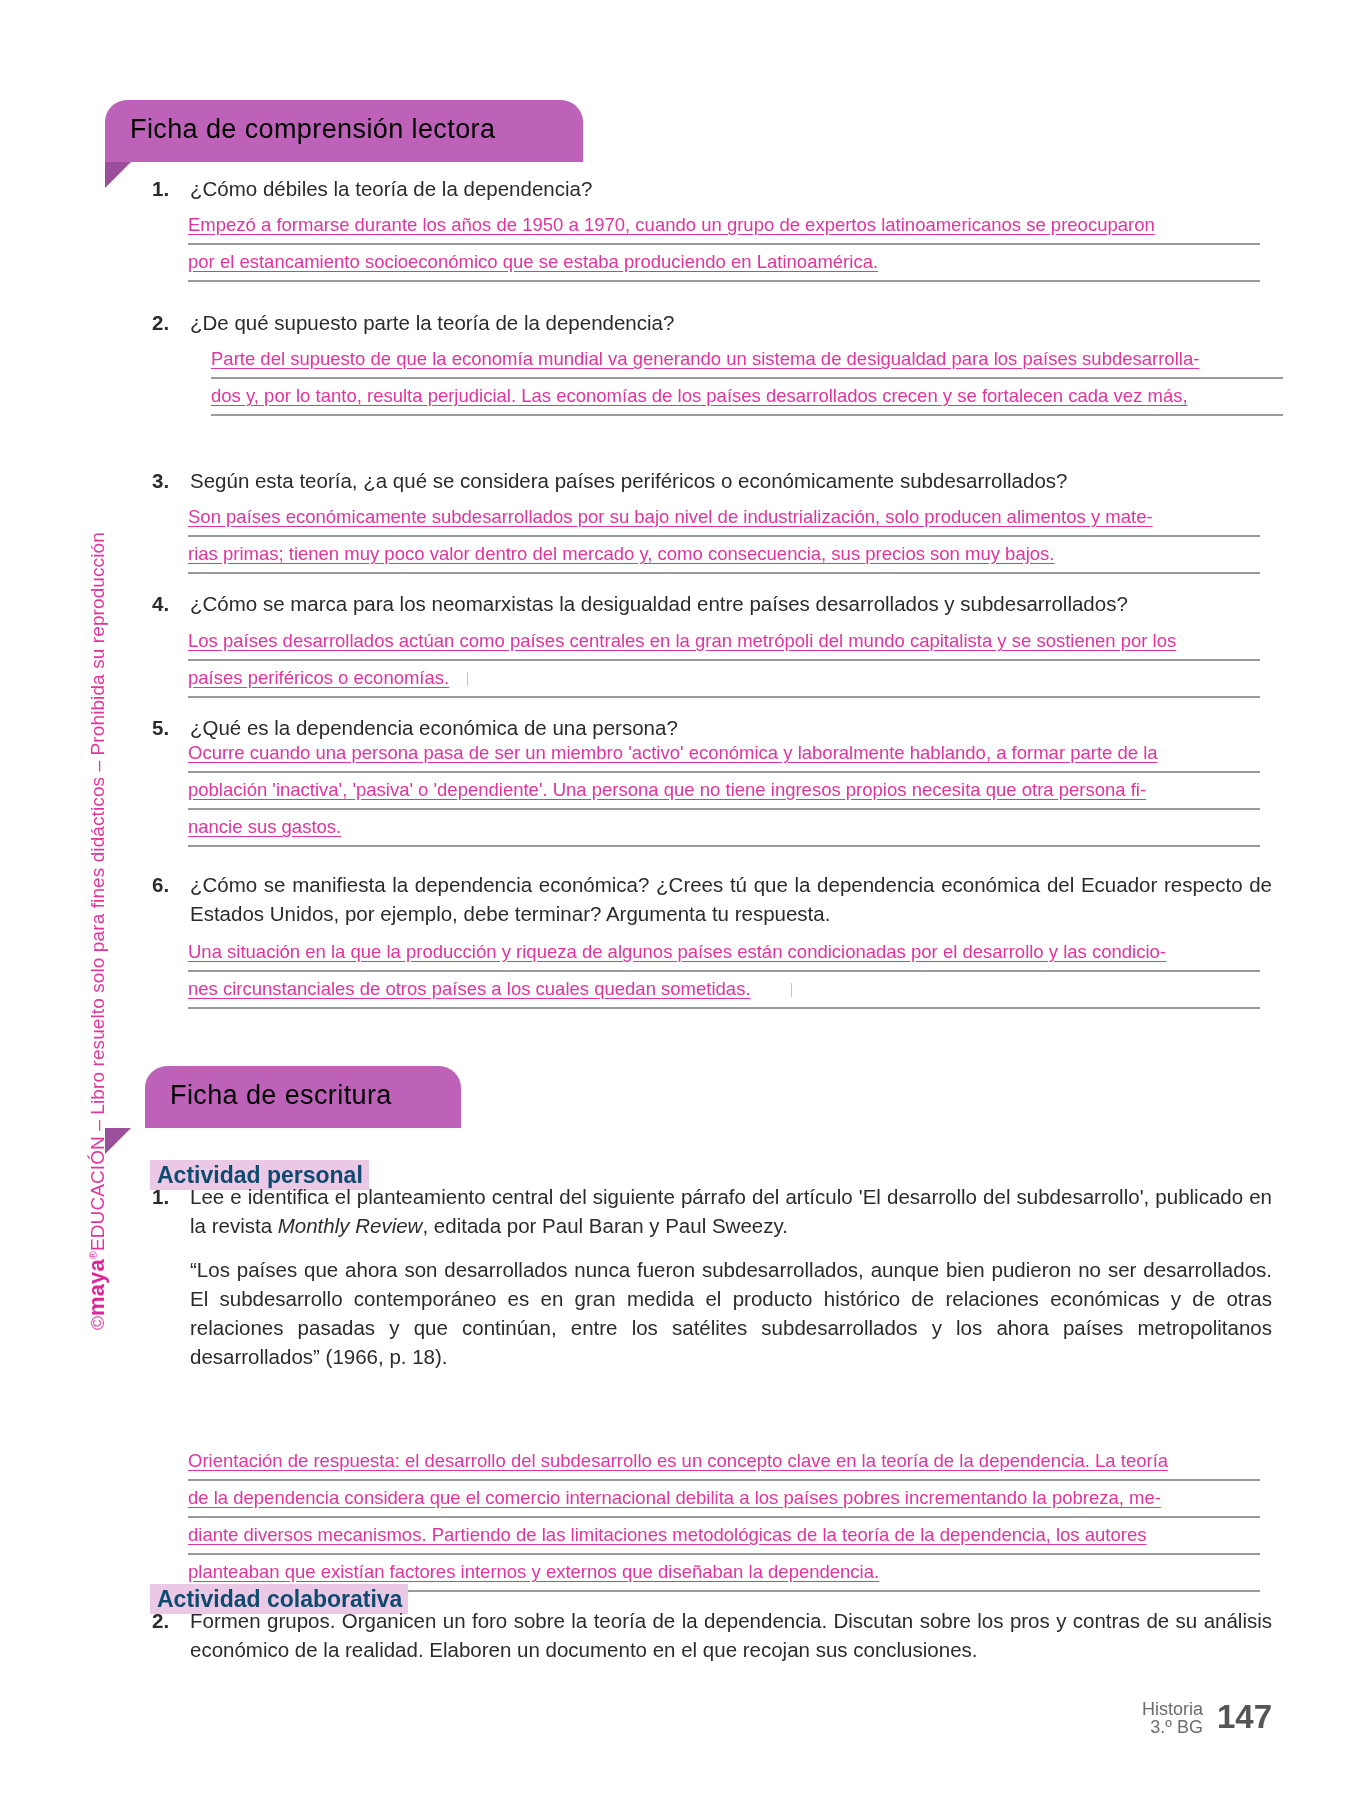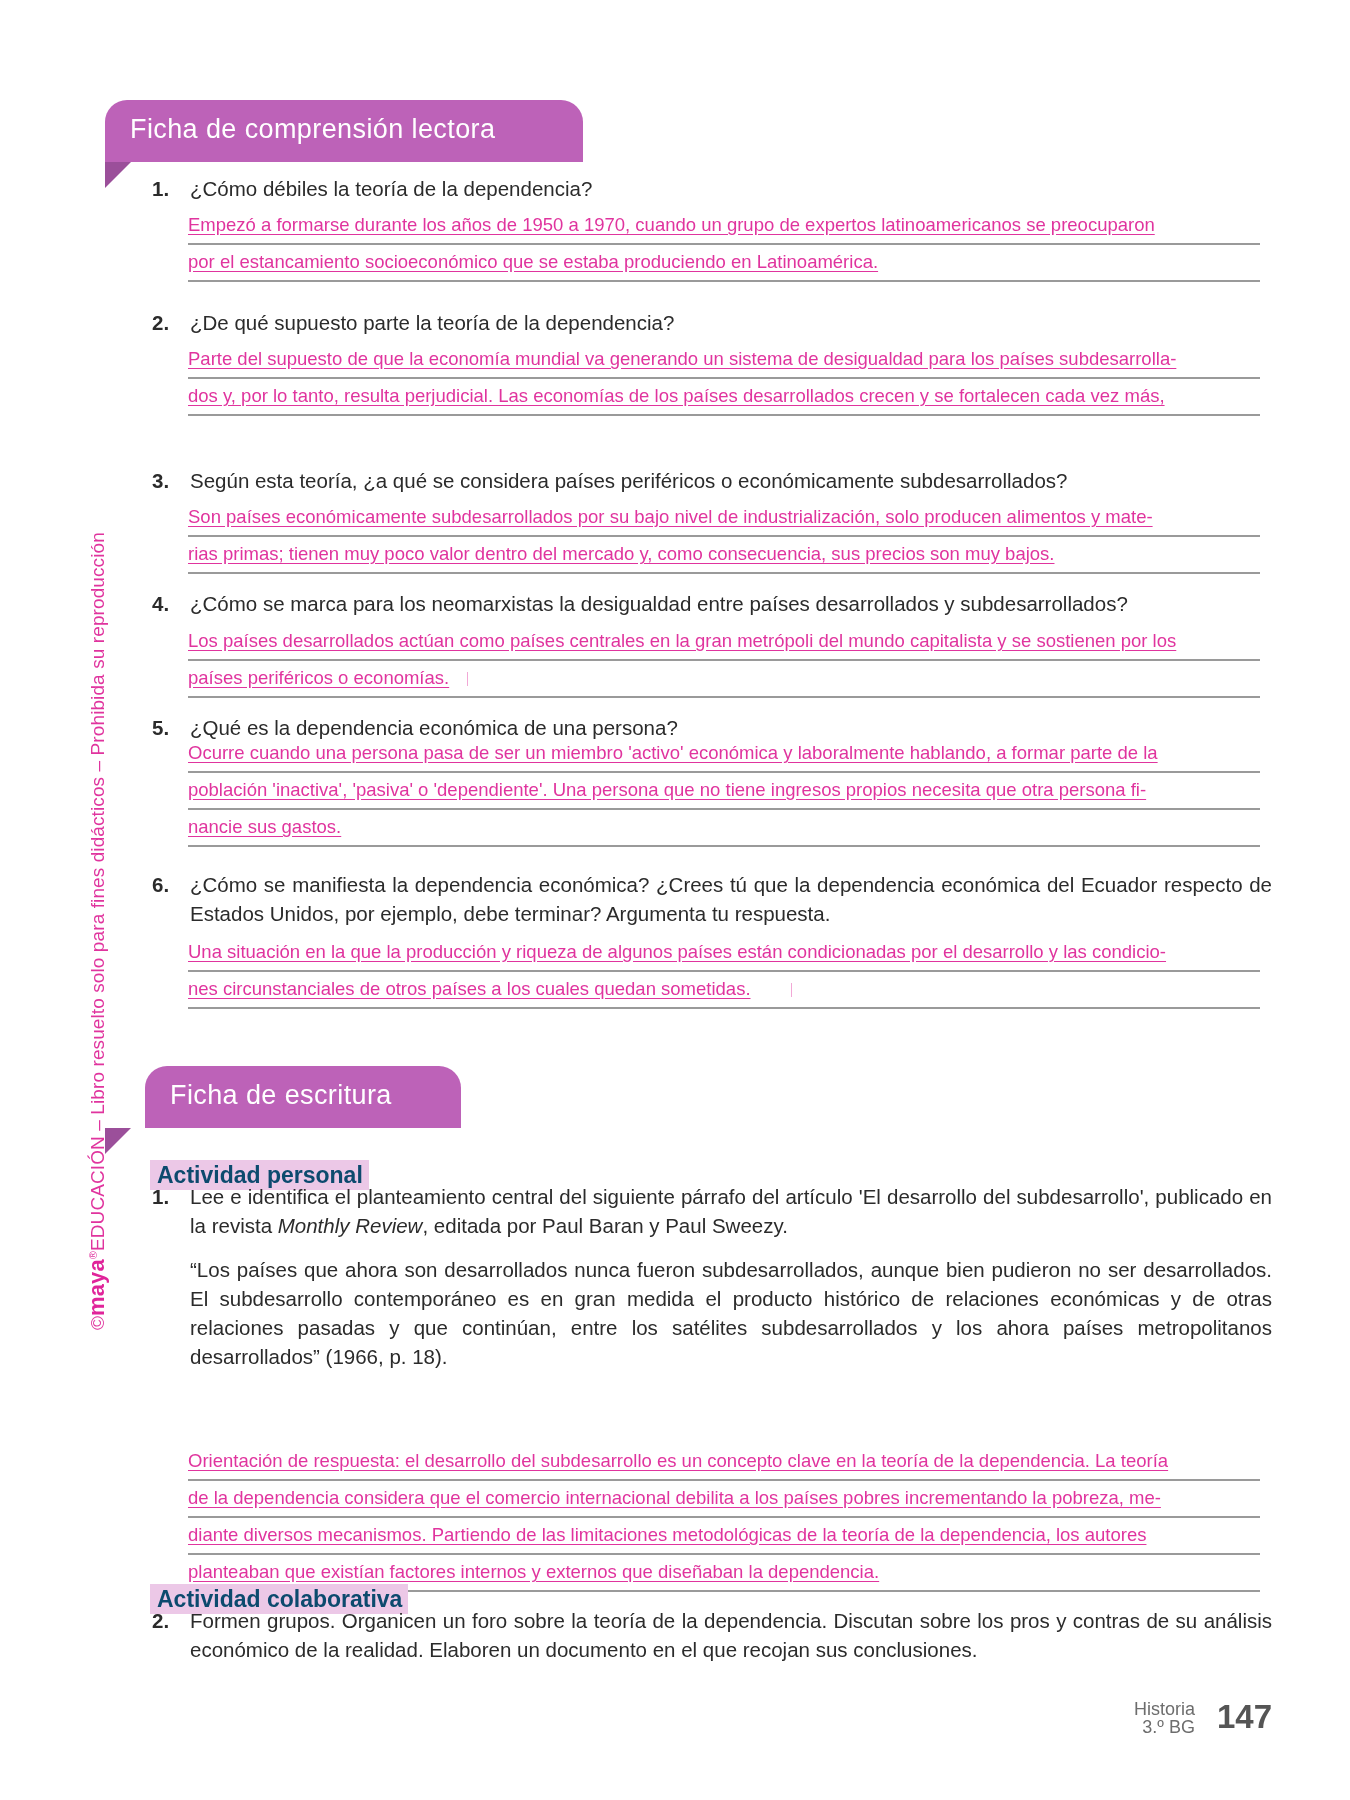--- a/index.html
+++ b/index.html
@@ -30,21 +30,21 @@
   }
   .side-note .reg { font-size: 11px; vertical-align: super; }
 
   
   .tab-header {
     position: absolute;
     left: 105px;
     height: 62px;
     background: #bd62b8;
     border-radius: 22px 22px 0 0;
-    color: #ffffff;
+    color: #000000;
     font-size: 27px;
     letter-spacing: 0.4px;
     padding: 14px 24px 0 25px;
     white-space: nowrap;
   }
   .tab-fold {
     position: absolute;
     left: 105px;
     width: 0; height: 0;
     border-top: 26px solid #9b4f9a;
@@ -128,21 +128,21 @@
     color: #2b2b2b;
   }
 
   
   .footer {
     position: absolute;
     right: 78px;
     top: 1700px;
     display: flex;
     align-items: flex-start;
-    gap: 22px;
+    gap: 14px;
   }
   .footer .subject {
     text-align: right;
     color: #6d6d6d;
     font-size: 18px;
     line-height: 18px;
   }
   .footer .page {
     font-weight: bold;
     font-size: 33px;
@@ -168,21 +168,21 @@
 </div>
 <div class="ans" style="top:208px;">
   <div class="line">Empezó a formarse durante los años de 1950 a 1970, cuando un grupo de expertos latinoamericanos se preocuparon</div>
   <div class="line">por el estancamiento socioeconómico que se estaba produciendo en Latinoamérica.</div>
 </div>
 
 <div class="q" style="top:308px;">
   <span class="num">2.</span>
   <span class="txt">¿De qué supuesto parte la teoría de la dependencia?</span>
 </div>
-<div class="ans" style="top:342px;">
+<div class="ans" style="top:342px;margin-left:23px;">
   <div class="line">Parte del supuesto de que la economía mundial va generando un sistema de desigualdad para los países subdesarrolla-</div>
   <div class="line">dos y, por lo tanto, resulta perjudicial. Las economías de los países desarrollados crecen y se fortalecen cada vez más,</div>
 </div>
 
 <div class="q" style="top:466px;">
   <span class="num">3.</span>
   <span class="txt">Según esta teoría, ¿a qué se considera países periféricos o económicamente subdesarrollados?</span>
 </div>
 <div class="ans" style="top:500px;">
   <div class="line">Son países económicamente subdesarrollados por su bajo nivel de industrialización, solo producen alimentos y mate-</div>

